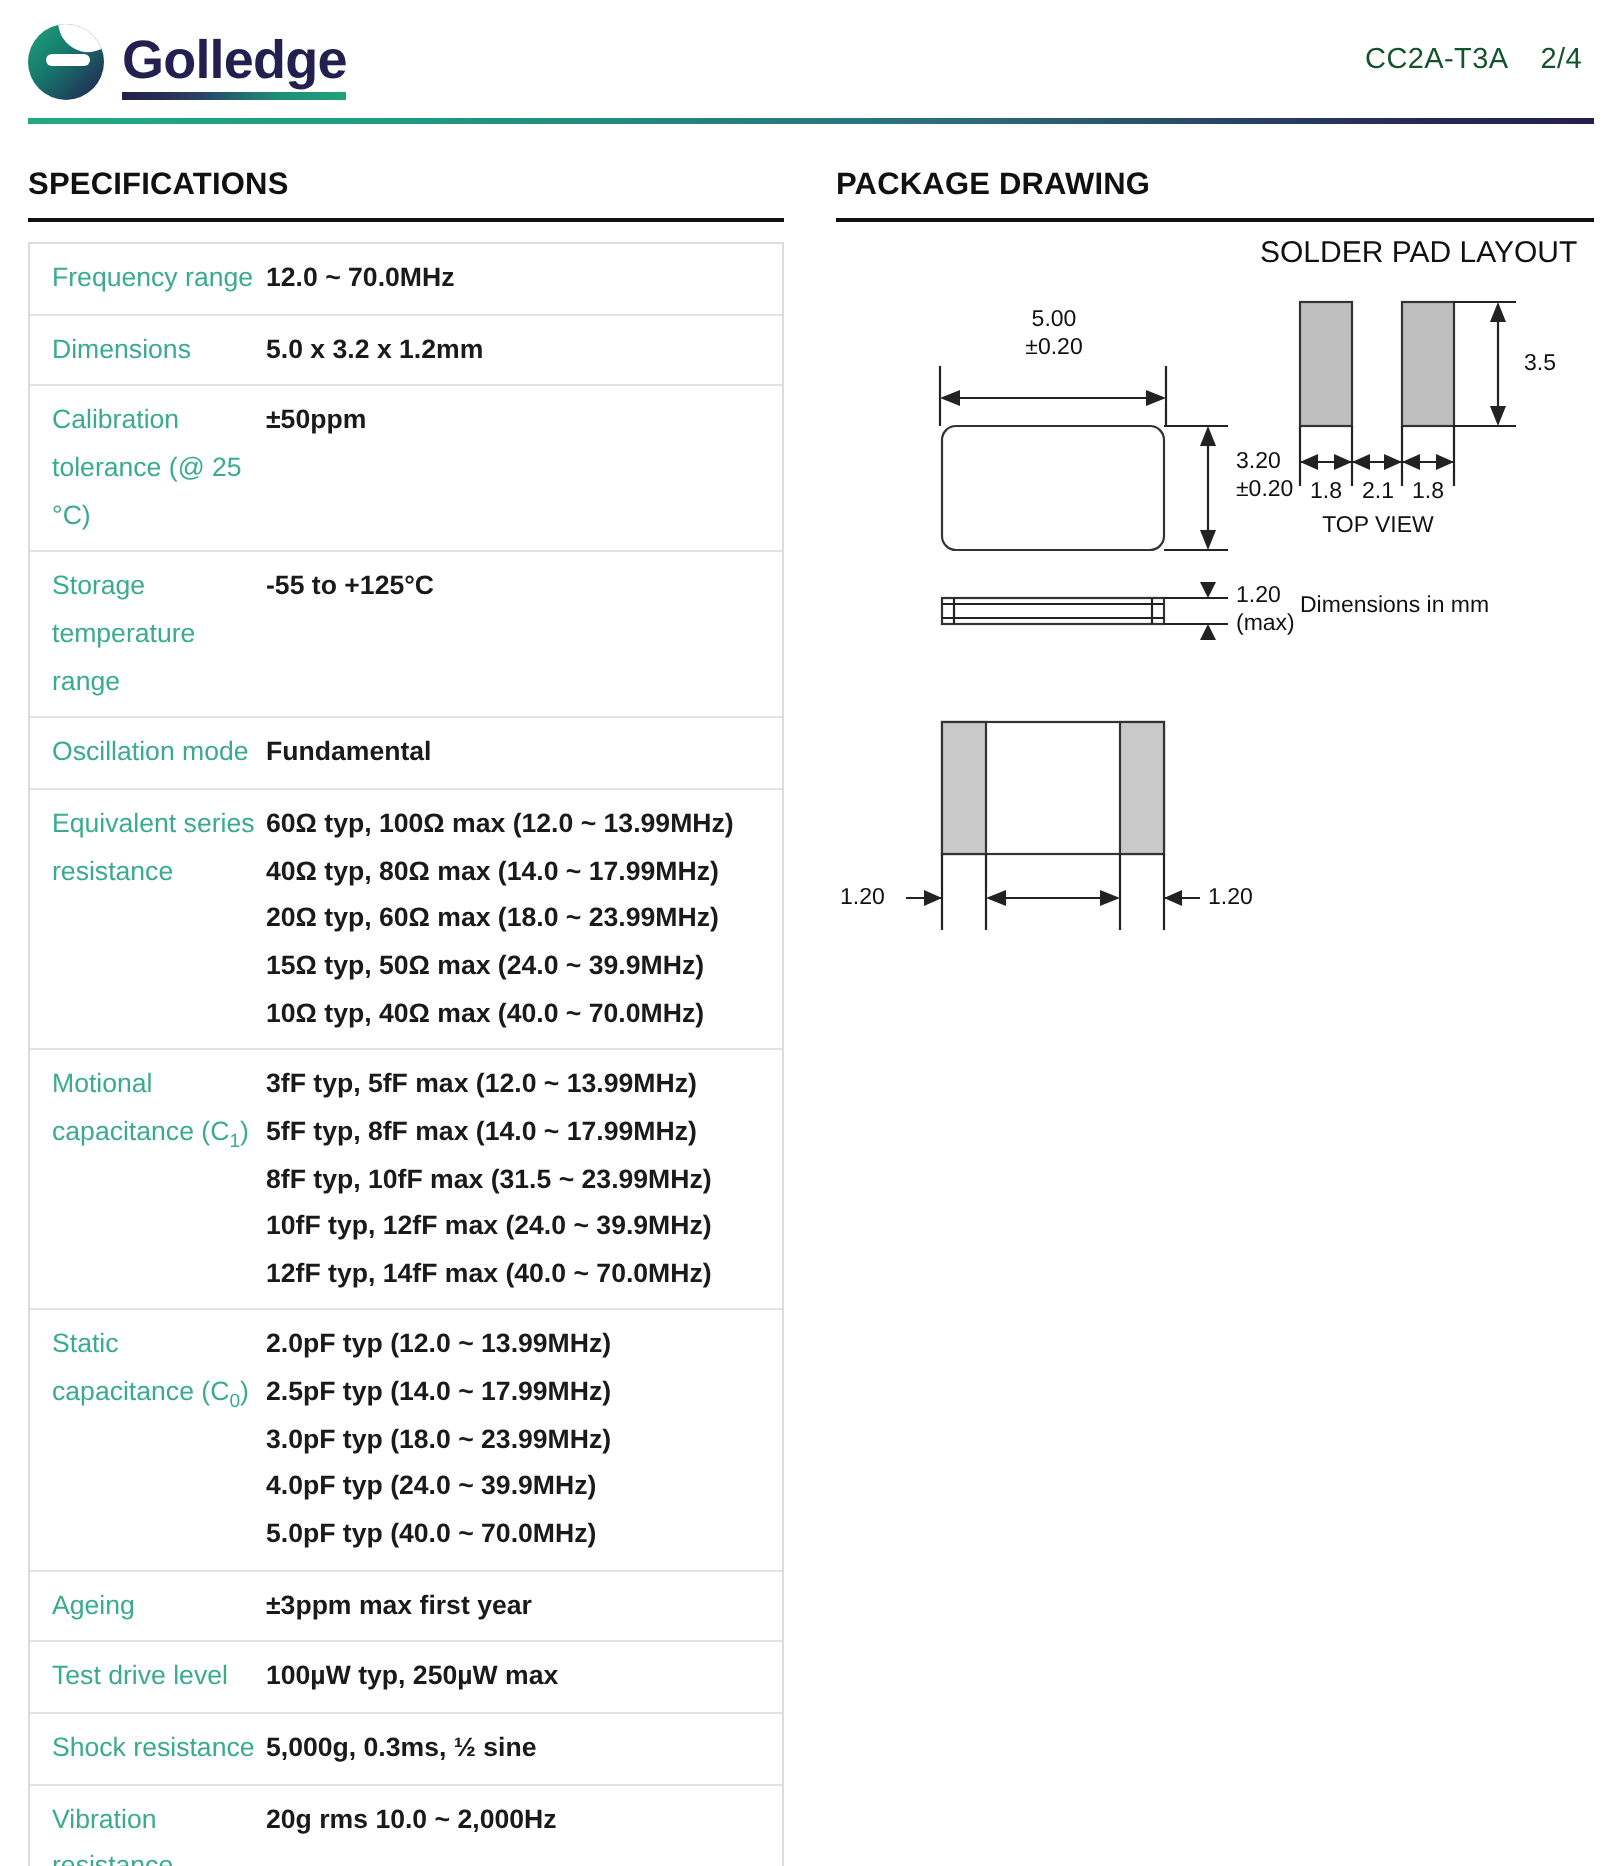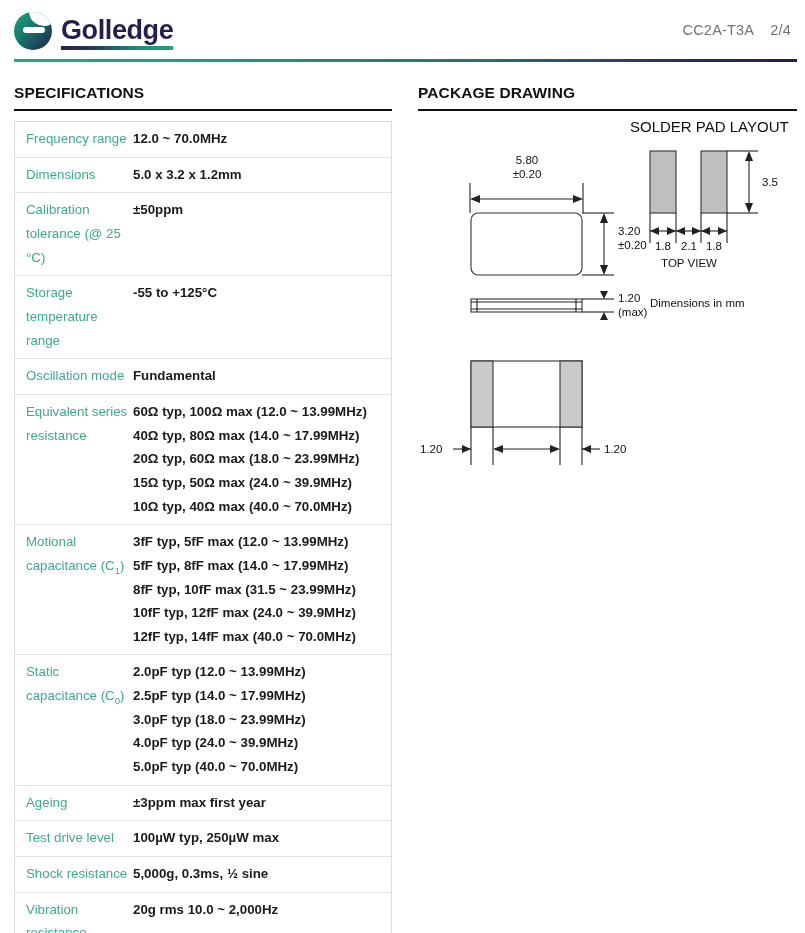--- a/index.html
+++ b/index.html
@@ -57,21 +57,21 @@
     line-height: 1.05;
   }
   .wordmark-rule {
     height: 4px;
     width: 100%;
     margin-top: 2px;
     background: linear-gradient(90deg, #241f4e 0%, #2b3a63 30%, #1f8e78 70%, #1fa37a 100%);
   }
   .header-meta {
     font-size: 14.5px;
-    color: #737373;
+    color: #14532d;
     letter-spacing: 0.2px;
     display: flex;
     gap: 16px;
     padding-bottom: 2px;
   }
   .header-rule {
     position: absolute;
     left: 14px; right: 8px;
     bottom: 0;
     height: 3px;
@@ -347,21 +347,21 @@
           <polygon points="258,110 267,106 267,114" fill="#222" stroke="none"></polygon>
           <polygon points="283,110 274,106 274,114" fill="#222" stroke="none"></polygon>
 
           <line x1="283" y1="110" x2="309" y2="110"></line>
           <polygon points="283,110 292,106 292,114" fill="#222" stroke="none"></polygon>
           <polygon points="309,110 300,106 300,114" fill="#222" stroke="none"></polygon>
         </g>
       </svg>
 
       <div class="draw-text center" style="left:78px; top:32px; width:62px;">
-        <span>5.80</span><br>
+        <span>5.00</span><br>
         <span>±0.20</span>
       </div>
 
       <div class="draw-text" style="left:200px; top:103px;">
         <span>3.20</span><br>
         <span>±0.20</span>
       </div>
 
       <div class="draw-text" style="left:200px; top:170px;">
         <span>1.20</span><br>

